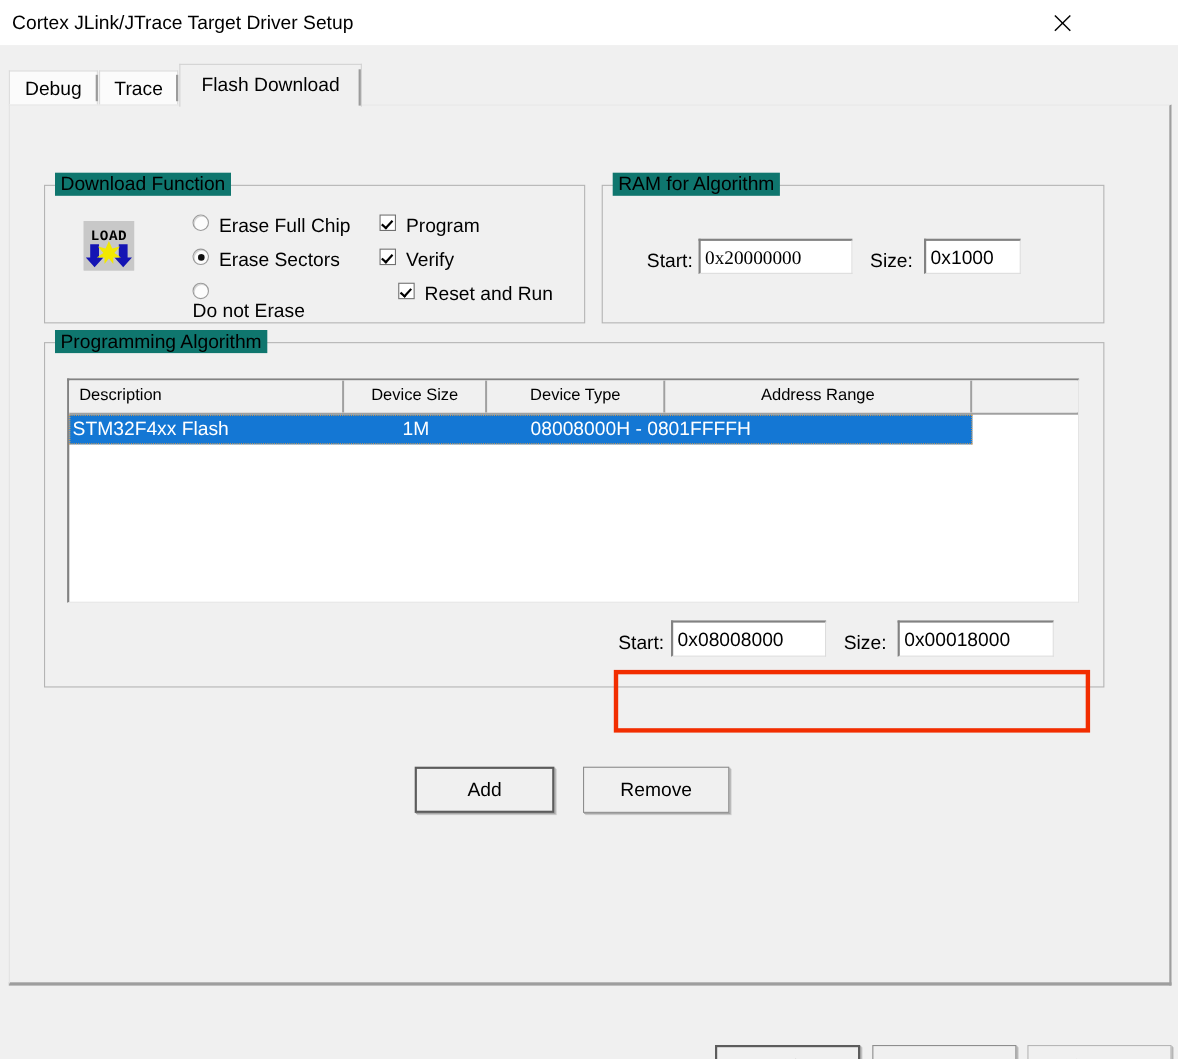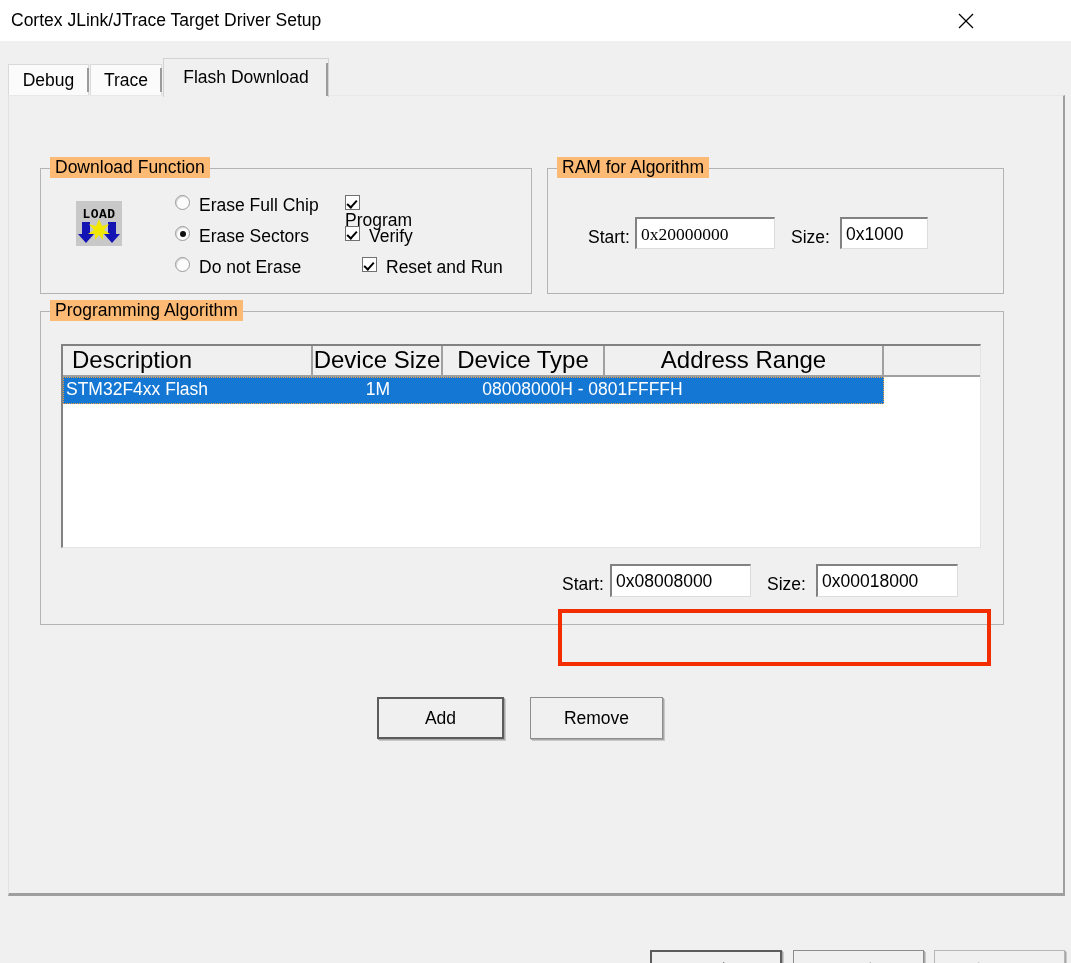--- a/index.html
+++ b/index.html
@@ -106,21 +106,21 @@
 
   
   .groupbox {
     position: absolute;
     border: 1px solid #b4b4b4;
     box-sizing: border-box;
   }
   .group-title {
     position: absolute;
     top: -12px; left: 9px;
-    background: #fdba74;
+    background: #0f766e;
     padding: 0 5px;
     font-size: 17.5px;
     color: #000;
     white-space: nowrap;
   }
 
   #gb-download { left: 31px; top: 72px; width: 492px; height: 126px; }
   #gb-ram      { left: 538px; top: 72px; width: 457px; height: 126px; }
   #gb-prog     { left: 31px; top: 215px; width: 964px; height: 314px; }
 
@@ -219,21 +219,21 @@
     left: 0; top: 0;
     width: 100%; height: 31px;
     display: flex;
     background: #f0f0f0;
     border-bottom: 2px solid #a0a0a0;
     box-sizing: border-box;
   }
   .col-head {
     height: 29px;
     line-height: 27px;
-    font-size: 24px;
+    font-size: 15px;
     box-sizing: border-box;
     border-right: 2px solid #a0a0a0;
     background: #f0f0f0;
     overflow: hidden;
     white-space: nowrap;
     cursor: default;
   }
   .col-head.c-desc { width: 250px; padding-left: 9px; text-align: left; }
   .col-head.c-size { width: 130px; text-align: center; }
   .col-head.c-type { width: 162px; text-align: center; }
@@ -345,26 +345,26 @@
       </div>
 
       <div class="radio-row" style="left:134px; top:26px;">
         <span class="radio-box"></span>
         <span>Erase Full Chip</span>
       </div>
       <div class="radio-row" style="left:134px; top:57px;">
         <span class="radio-box checked"></span>
         <span>Erase Sectors</span>
       </div>
-      <div class="radio-row" style="left:134px; top:88px;">
+      <div class="radio-row" style="left:134px; top:88px;flex-direction:column;">
         <span class="radio-box"></span>
         <span>Do not Erase</span>
       </div>
 
-      <div class="check-row" style="left:304px; top:26px;flex-direction:column;">
+      <div class="check-row" style="left:304px; top:26px;">
         <span class="check-box checked"></span>
         <span>Program</span>
       </div>
       <div class="check-row" style="left:304px; top:57px;">
         <span class="check-box checked"></span>
         <span>Verify</span>
       </div>
       <div class="check-row" style="left:321px; top:88px;">
         <span class="check-box checked"></span>
         <span>Reset and Run</span>

